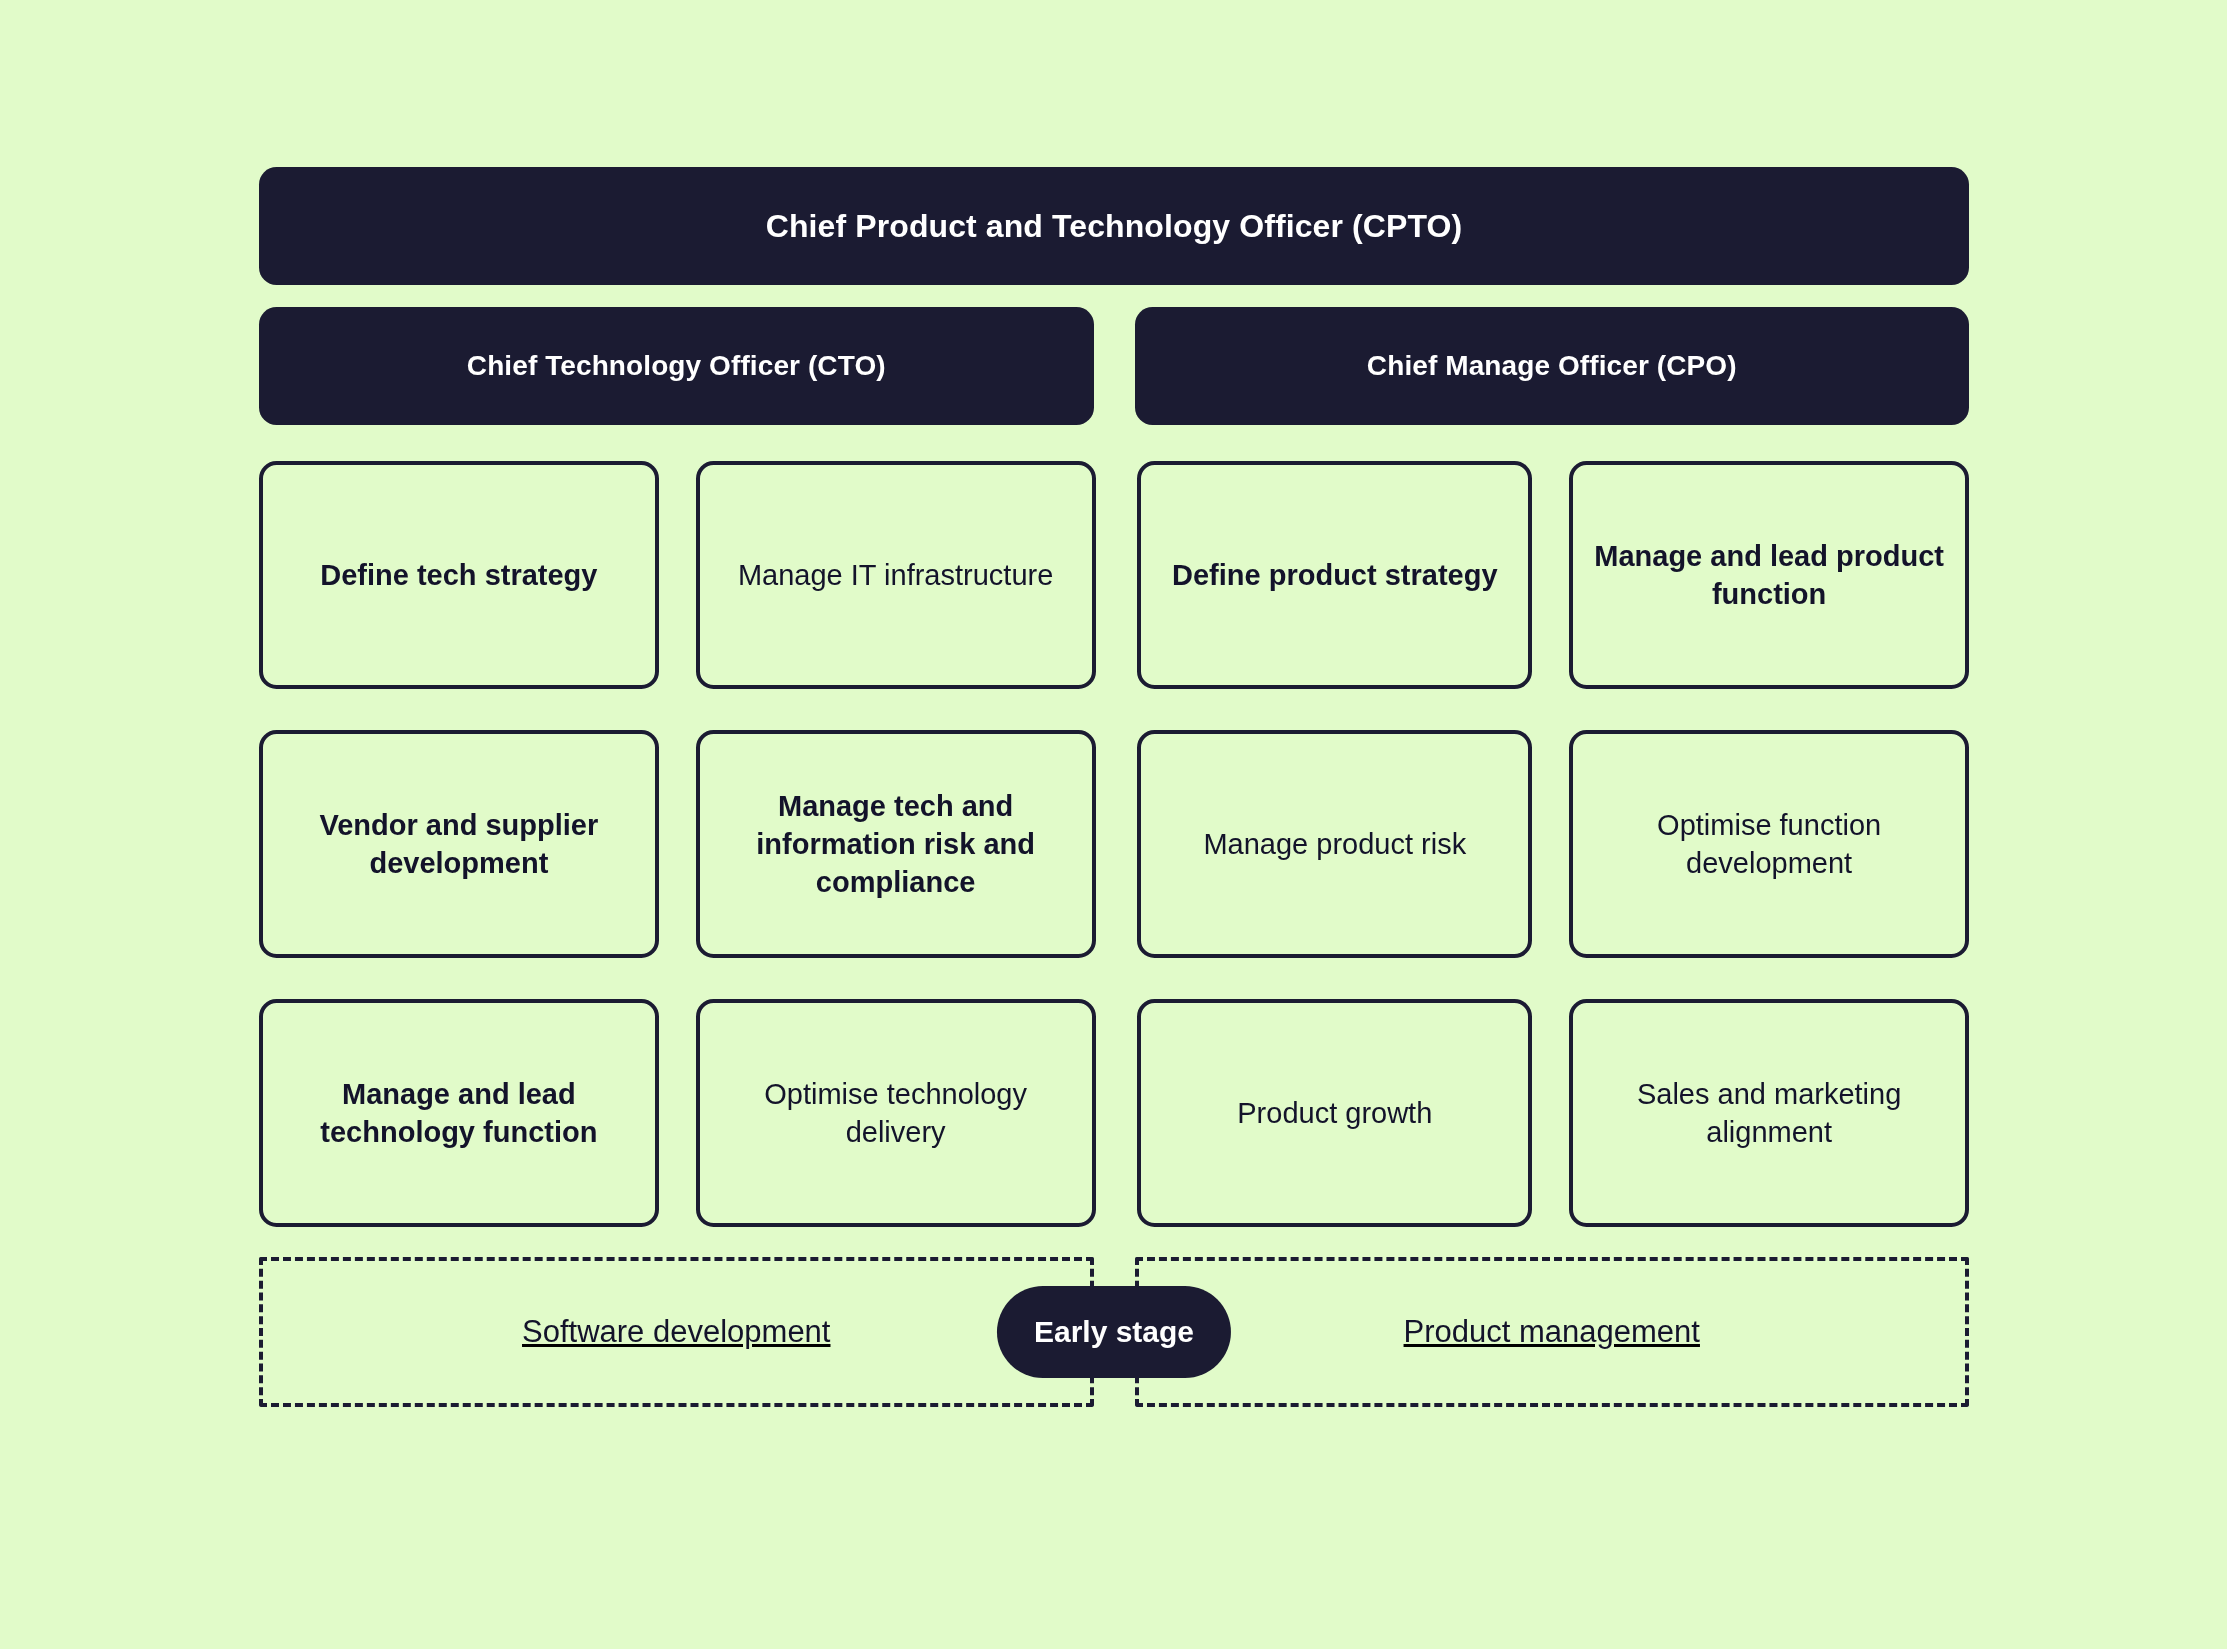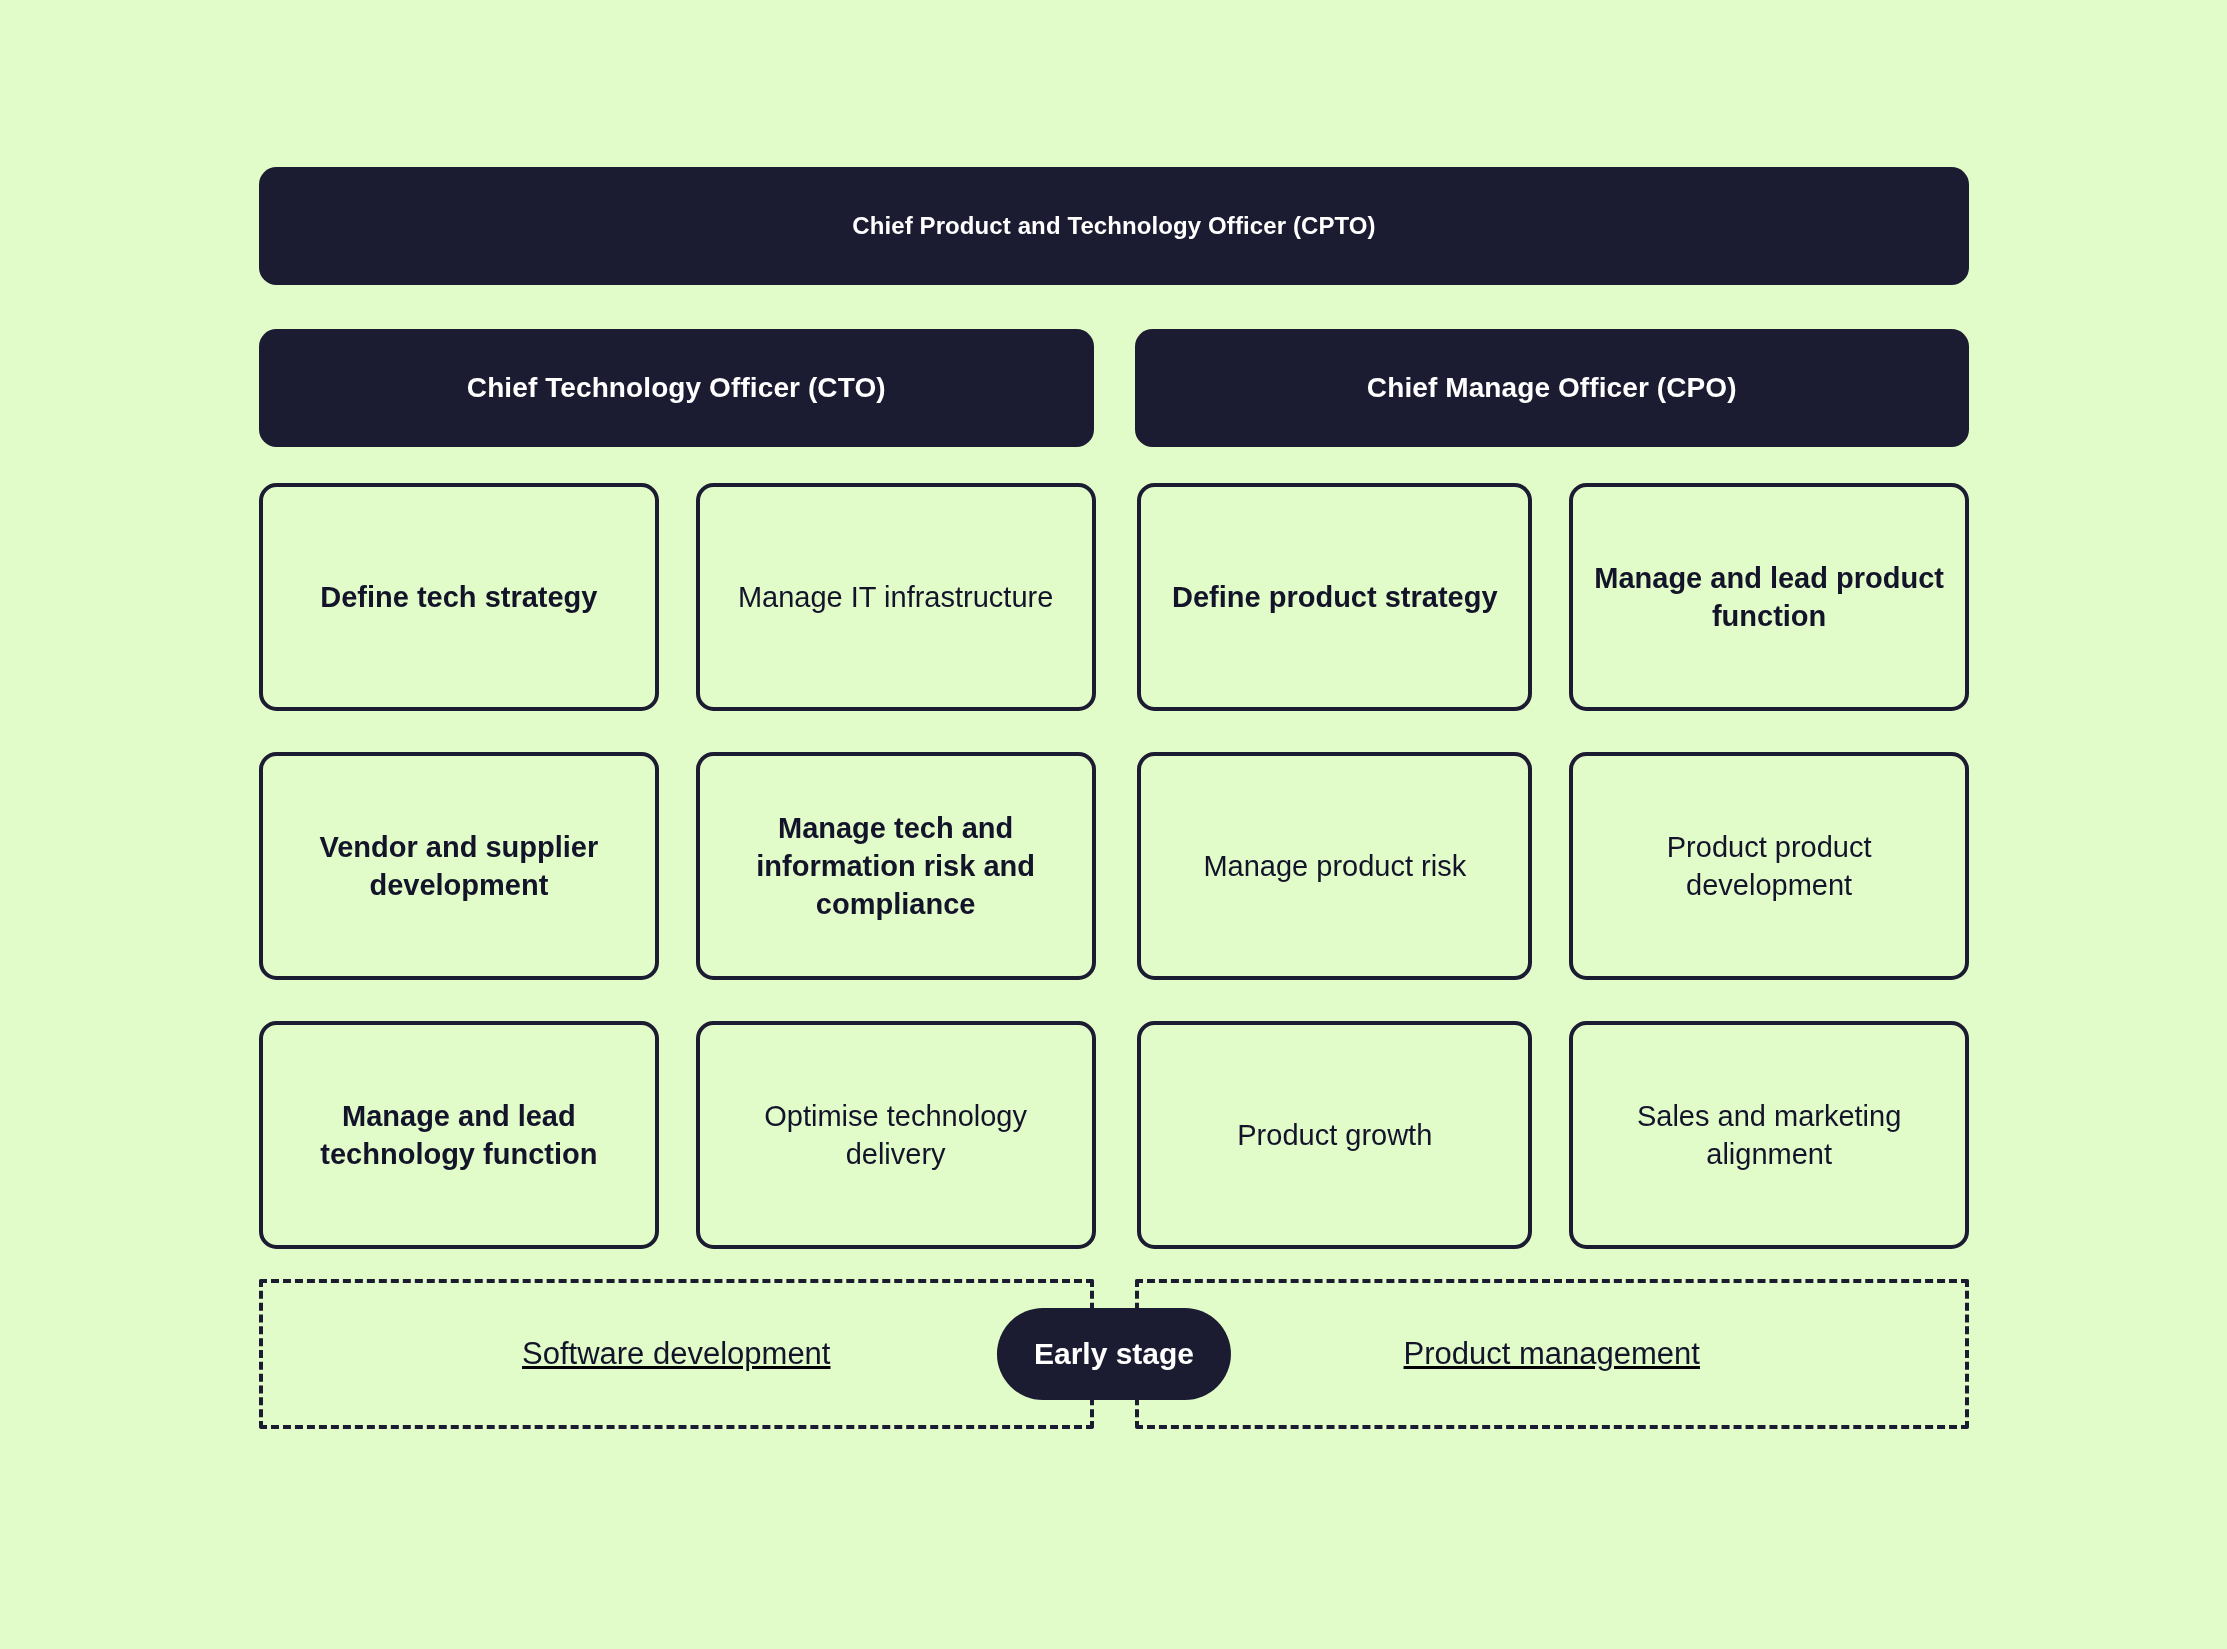--- a/index.html
+++ b/index.html
@@ -29,22 +29,22 @@
     display: flex;
     align-items: center;
     justify-content: center;
     text-align: center;
     font-weight: bold;
     letter-spacing: 0.1px;
   }
 
   .cpto-bar {
     height: 118px;
-    font-size: 24px;
-    margin-bottom: 44px;
+    font-size: 32px;
+    margin-bottom: 22px;
   }
 
   
   .officer-row {
     display: flex;
     gap: 41px;
     margin-bottom: 36px;
   }
   .officer-bar {
     flex: 1 1 0;
@@ -135,21 +135,21 @@
   <div class="duty-grid">
     <div class="duty-card bold-label">Define tech strategy</div>
     <div class="duty-card">Manage
 IT infrastructure</div>
     <div class="duty-card bold-label">Define product strategy</div>
     <div class="duty-card bold-label">Manage and lead product function</div>
 
     <div class="duty-card bold-label">Vendor and supplier development</div>
     <div class="duty-card bold-label">Manage tech and information risk and compliance</div>
     <div class="duty-card">Manage product risk</div>
-    <div class="duty-card">Product product development</div>
+    <div class="duty-card">Optimise function development</div>
 
     <div class="duty-card bold-label">Manage and lead technology function</div>
     <div class="duty-card">Optimise technology delivery</div>
     <div class="duty-card">Product growth</div>
     <div class="duty-card">Sales and marketing alignment</div>
   </div>
 
   <div class="stage-band">
     <div class="stage-zone left-zone">Software development</div>
     <div class="stage-zone right-zone">Product management</div>

